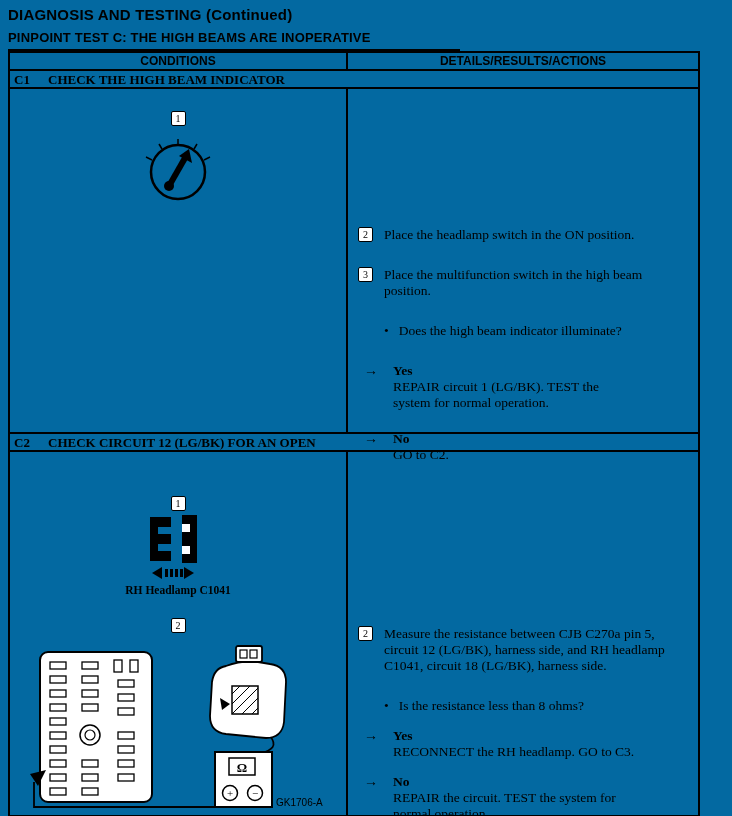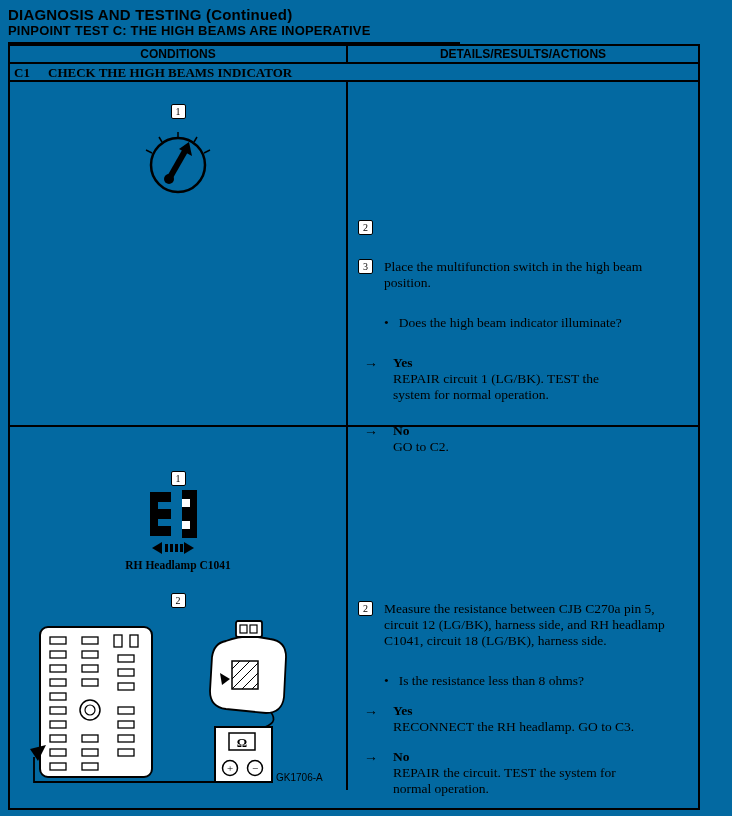--- a/index.html
+++ b/index.html
@@ -1,21 +1,21 @@
 <!DOCTYPE html>
 <html><head>
 <meta charset="utf-8">
 <style>
   * { margin:0; padding:0; box-sizing:border-box; }
   html,body { background:#fff; }
   body { width:732px; height:816px; font-family:"Liberation Serif", serif; color:#000; }
   .page { position:relative; width:732px; height:816px; background:#0369a1; padding:6px 10px 0 8px; overflow:hidden; }
 
   .doc-title { font-family:"Liberation Sans", sans-serif; font-weight:bold; font-size:15px; letter-spacing:.2px; }
-  .doc-subtitle { font-family:"Liberation Sans", sans-serif; font-weight:bold; font-size:13px; 
+  .doc-subtitle { font-family:"Liberation Sans", sans-serif; font-weight:bold; font-size:13px; margin-top:7px;
                   padding-bottom:4px; border-bottom:2px solid #000; width:452px; letter-spacing:.2px; }
 
   .test-table { margin-top:0; width:692px; height:766px; border:2px solid #000; }
 
   .thead { display:flex; border-bottom:2px solid #000; height:18px; }
   .th { font-family:"Liberation Sans", sans-serif; font-weight:bold; font-size:12px; text-align:center; padding-top:1px; }
   .th.left { width:338px; border-right:2px solid #000; }
   .th.right { flex:1; }
 
   .sec-header { display:flex; align-items:baseline; border-bottom:2px solid #000; height:18px;
@@ -62,21 +62,21 @@
 
   <div class="test-table">
 
     <div class="thead">
       <div class="th left">CONDITIONS</div>
       <div class="th right">DETAILS/RESULTS/ACTIONS</div>
     </div>
 
     <div class="sec-header">
       <span class="sec-id">C1</span>
-      <span>CHECK THE HIGH BEAMS INDICATOR</span>
+      <span>CHECK THE HIGH BEAM INDICATOR</span>
     </div>
 
     <div class="body-row row-c1">
       <div class="cell-left">
         <div class="c1-fig">
           <span class="marker">1</span>
           <svg width="76" height="72" viewBox="0 0 76 72">
             <circle cx="38" cy="38" r="27" fill="none" stroke="#000" stroke-width="2.5"></circle>
             <g stroke="#000" stroke-width="1.5">
               <line x1="38" y1="11" x2="38" y2="5"></line>
@@ -87,20 +87,21 @@
             </g>
             <circle cx="29" cy="52" r="5" fill="#000"></circle>
             <line x1="29" y1="52" x2="45" y2="24" stroke="#000" stroke-width="6" stroke-linecap="round"></line>
             <polygon points="49,15 52,29 39,22" fill="#000"></polygon>
           </svg>
         </div>
       </div>
       <div class="cell-right">
         <div class="step">
           <span class="marker">2</span>
+          <span class="step-text">Place the headlamp switch in the ON position.</span>
         </div>
         <div class="step">
           <span class="marker">3</span>
           <span class="step-text">Place the multifunction switch in the high beam position.</span>
         </div>
         <div class="question">
           <span>•</span>
           <span>Does the high beam indicator illuminate?</span>
         </div>
         <div class="result">
@@ -113,20 +114,24 @@
         <div class="result">
           <span class="result-arrow">→</span>
           <div class="result-body">
             <div class="result-label">No</div>
             <div class="result-action">GO to C2.</div>
           </div>
         </div>
       </div>
     </div>
 
+    <div class="sec-header">
+      <span class="sec-id">C2</span>
+      <span>CHECK CIRCUIT 12 (LG/BK) FOR AN OPEN</span>
+    </div>
 
     <div class="body-row row-c2">
       <div class="cell-left">
 
         <div class="abs-center" style="top:44px;">
           <span class="marker">1</span>
         </div>
 
         <div class="abs-center" style="top:62px;">
           <svg width="72" height="66" viewBox="0 0 72 66">

